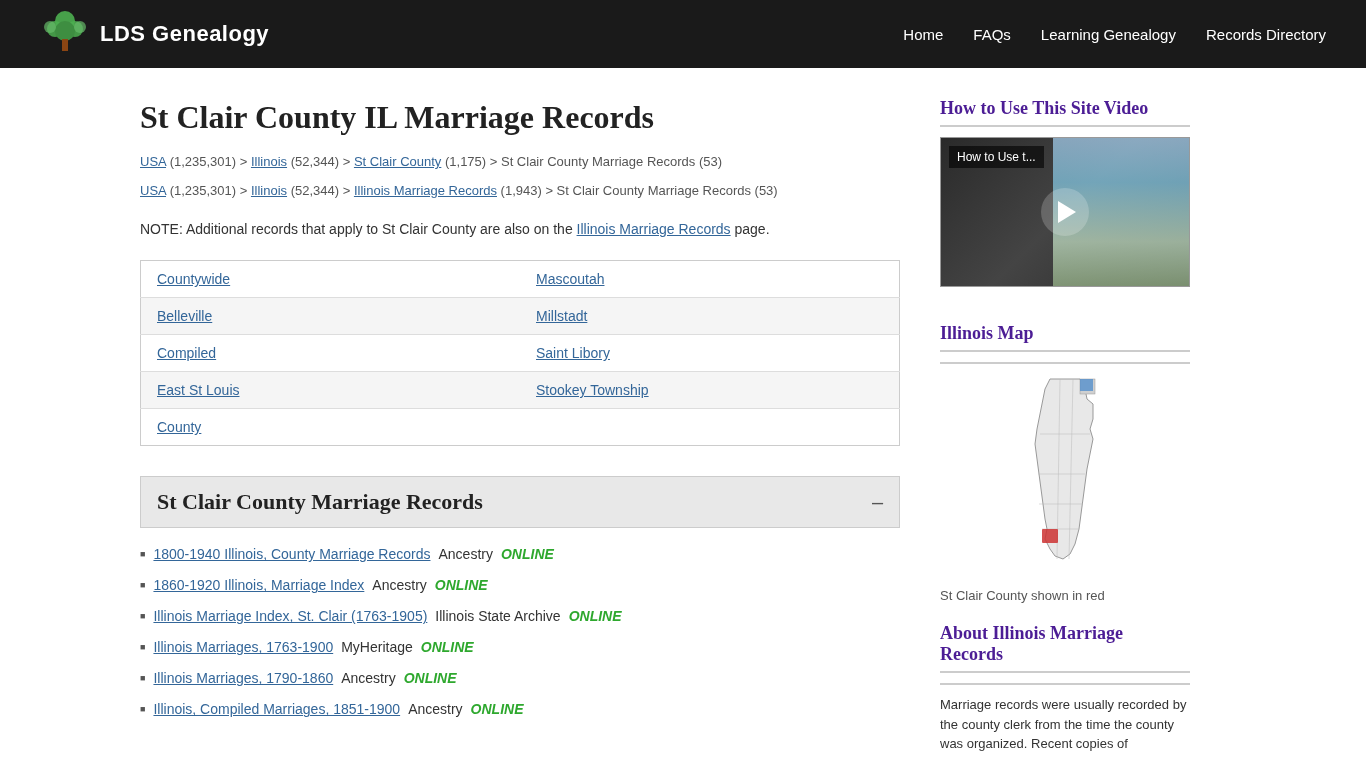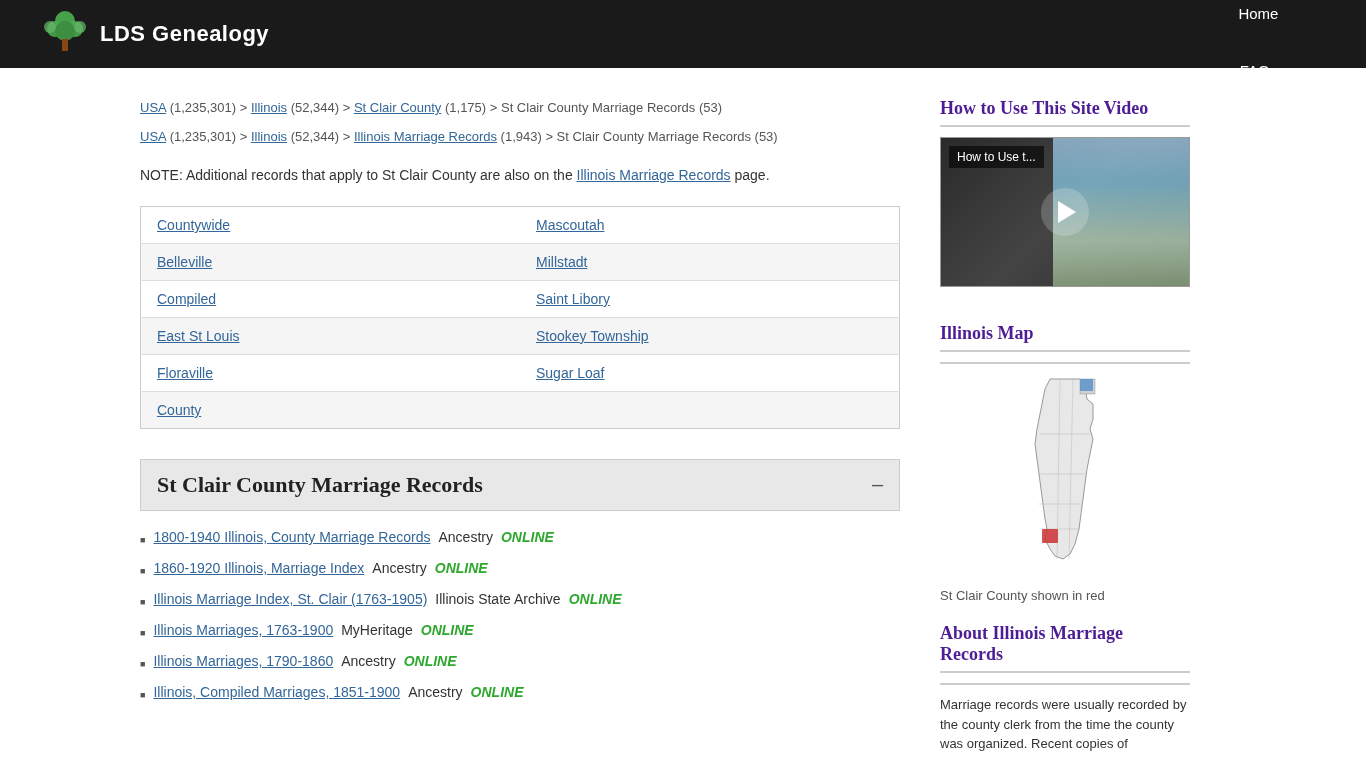--- a/index.html
+++ b/index.html
@@ -26,21 +26,20 @@
       color: #fff;
       font-family: Arial, sans-serif;
       font-size: 22px;
       font-weight: bold;
       letter-spacing: 0.5px;
     }
     #nav {
       display: flex;
       gap: 30px;
       align-items: center;
-      flex-direction: column;
     }
     .nav-item {
       color: #fff;
       font-family: Arial, sans-serif;
       font-size: 15px;
       cursor: pointer;
       text-decoration: none;
       padding: 5px 0;
     }
 
@@ -136,21 +135,21 @@
     }
 
     
     .records-list {
       list-style: none;
       padding: 0;
       margin: 0;
     }
     .records-list li {
       display: flex;
-      align-items: flex-end;
+      align-items: flex-start;
       gap: 8px;
       margin-bottom: 10px;
       font-family: Arial, sans-serif;
       font-size: 14px;
       line-height: 1.5;
     }
     .records-list li::before {
       content: '■';
       color: #555;
       font-size: 9px;
@@ -283,20 +282,21 @@
     <a class="nav-item">Home</a>
     <a class="nav-item">FAQs</a>
     <a class="nav-item">Learning Genealogy</a>
     <a class="nav-item">Records Directory</a>
   </nav>
 </header>
 
 <div id="content-wrapper">
 
   <main id="main">
+    <h1>St Clair County IL Marriage Records</h1>
 
     <div class="breadcrumb">
       <a>USA</a> (1,235,301) &gt;
       <a>Illinois</a> (52,344) &gt;
       <a>St Clair County</a> (1,175) &gt; St Clair County Marriage Records (53)
     </div>
     <div class="breadcrumb">
       <a>USA</a> (1,235,301) &gt;
       <a>Illinois</a> (52,344) &gt;
       <a>Illinois Marriage Records</a> (1,943) &gt; St Clair County Marriage Records (53)
@@ -316,24 +316,20 @@
             <td><a>Belleville</a></td>
             <td><a>Millstadt</a></td>
           </tr>
           <tr>
             <td><a>Compiled</a></td>
             <td><a>Saint Libory</a></td>
           </tr>
           <tr>
             <td><a>East St Louis</a></td>
             <td><a>Stookey Township</a></td>
-          </tr>
-          <tr>
-            <td><a>Floraville</a></td>
-            <td><a>Sugar Loaf</a></td>
           </tr>
           <tr>
             <td><a>County</a></td>
             <td></td>
           </tr>
         </tbody>
     </table>
 
     <div class="section-header">
       <h2>St Clair County Marriage Records</h2>

